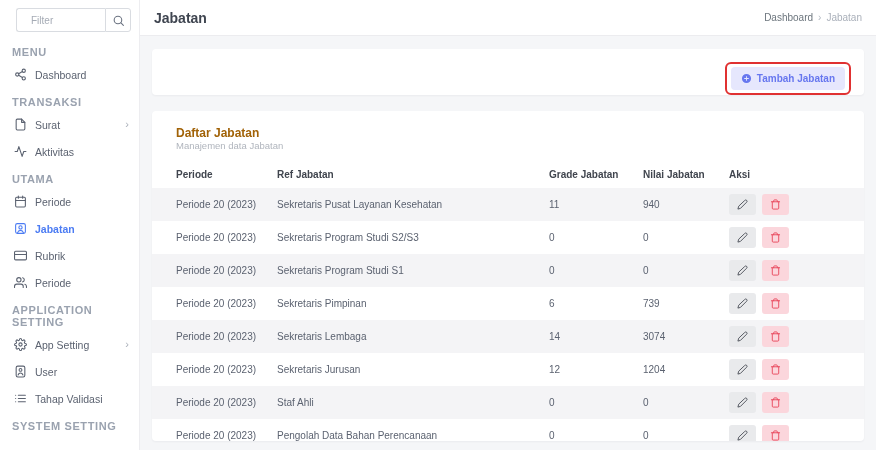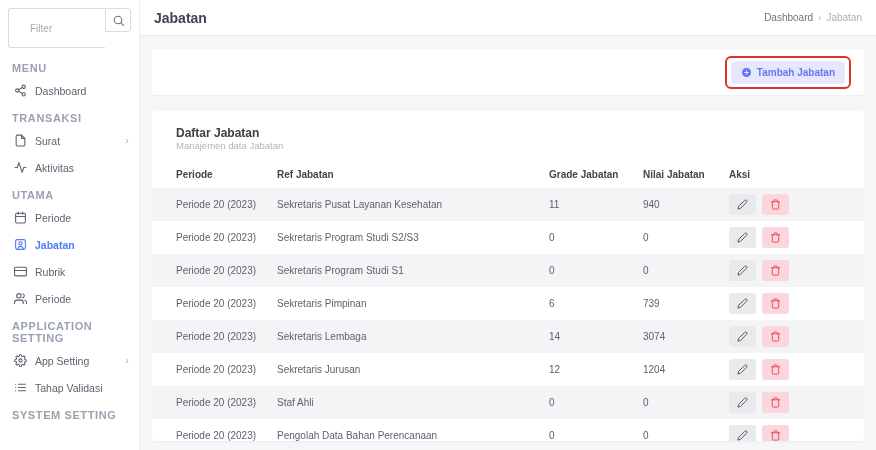--- a/index.html
+++ b/index.html
@@ -2,49 +2,49 @@
 <html><head>
 <meta charset="utf-8">
 <style>
   * { margin:0; padding:0; box-sizing:border-box; }
   html,body { width:876px; height:450px; overflow:hidden; font-family:"Liberation Sans", sans-serif; background:#f5f6f8; color:#4a4a4a; }
   .app { display:flex; width:876px; height:450px; }
 
   
   .sidebar { width:140px; min-width:140px; background:#fff; border-right:1px solid #ededf0; height:450px; overflow:hidden; }
   .filter-wrap { display:flex; gap:0; padding:8px 8px 6px 8px; }
-  .filter-input { flex:1; width:80px; height:40px; border:1px solid #d9dce1; border-right:none; border-radius:3px 0 0 3px; font-size:10px; padding:0 21px; color:#555; outline:none; font-family:"Liberation Sans", sans-serif; }
+  .filter-input { flex:1; width:80px; height:24px; border:1px solid #d9dce1; border-right:none; border-radius:3px 0 0 3px; font-size:10px; padding:0 14px; color:#555; outline:none; font-family:"Liberation Sans", sans-serif;margin-left:8px; }
   .filter-input::placeholder { color:#a5abb5; }
   .filter-btn { width:26px; height:24px; border:1px solid #d9dce1; border-radius:0 3px 3px 0; background:#fff; display:flex; align-items:center; justify-content:center; cursor:pointer; color:#6a7280; }
   .section-label { font-size:11px; letter-spacing:.6px; color:#9aa2af; font-weight:bold; padding:8px 12px 3px 12px; text-transform:uppercase; }
   .nav-item { display:flex; align-items:center; gap:8px; height:27px; padding:0 10px 0 13px; font-size:10.5px; color:#5b6270; cursor:pointer; position:relative; }
   .nav-item.active { color:#4c7cf3; font-weight:bold; }
   .nav-icon { display:flex; align-items:center; justify-content:center; width:14px; height:14px; flex:none; }
   .nav-icon svg { width:13px; height:13px; stroke:currentColor; fill:none; stroke-width:2; stroke-linecap:round; stroke-linejoin:round; }
   .nav-chevron { margin-left:auto; color:#aab0ba; font-size:11px; line-height:1; }
 
   
   .main { flex:1; display:flex; flex-direction:column; height:450px; overflow:hidden; }
   .topbar { height:36px; background:#fff; border-bottom:1px solid #ececef; display:flex; align-items:center; justify-content:space-between; padding:0 14px; }
   .page-title { font-size:14px; font-weight:bold; color:#3f4550; }
   .breadcrumb { font-size:10px; color:#8a919c; display:flex; align-items:center; gap:5px; }
   .breadcrumb .crumb-home { color:#6c757d; cursor:pointer; }
   .breadcrumb .crumb-sep { color:#b3b9c2; }
   .breadcrumb .crumb-current { color:#aab0ba; }
 
   .content { flex:1; padding:13px 12px; overflow:hidden; }
   .card { background:#fff; border-radius:4px; box-shadow:0 1px 2px rgba(30,35,60,.05); }
-  .toolbar-card { height:46px; display:flex; align-items:center; justify-content:flex-end; padding:0 13px; margin-bottom:16px; }
+  .toolbar-card { height:46px; display:flex; align-items:flex-end; justify-content:flex-end; padding:0 13px; margin-bottom:16px; }
   .annotation-box { border:2px solid #e03131; border-radius:6px; padding:3px 4px; display:inline-flex; }
   .add-btn { display:inline-flex; align-items:center; gap:5px; background:#e6e7fd; color:#6777ef; border:none; border-radius:4px; font-size:10px; font-weight:bold; padding:6px 10px; cursor:pointer; font-family:"Liberation Sans", sans-serif; }
   .add-btn svg { width:11px; height:11px; fill:#6777ef; }
 
   .table-card { padding-top:15px; height:330px; overflow:hidden; }
   .card-head { padding:0 24px 10px 24px; }
-  .card-title { font-size:12px; font-weight:bold; color:#404040; }
+  .card-title { font-size:12px; font-weight:bold; color:#a16207; }
   .card-subtitle { font-size:9.5px; color:#b0b5bd; margin-top:0; }
 
   table { width:100%; border-collapse:collapse; font-size:10px; table-layout:fixed; }
   col.c-periode{width:115px;} col.c-ref{width:272px;} col.c-grade{width:94px;} col.c-nilai{width:86px;} col.c-aksi{width:auto;}
   thead th { text-align:left; font-weight:bold; color:#40454e; padding:8px 10px; font-size:10px; }
   thead th:first-child, tbody td:first-child { padding-left:24px; }
   tbody td { padding:0 10px; height:33px; color:#5b6270; vertical-align:middle; white-space:nowrap; overflow:hidden; text-overflow:ellipsis; }
   tbody tr:nth-child(odd) { background:#f4f4f6; }
   .aksi-cell { display:flex; align-items:center; gap:6px; height:33px; }
   .icon-btn { width:27px; height:21px; border:none; border-radius:3px; display:inline-flex; align-items:center; justify-content:center; cursor:pointer; }
@@ -152,20 +152,30 @@
     <div class="section-label">APPLICATION SETTING</div>
     <div class="nav-item">
       <span class="nav-icon">
         <svg viewBox="0 0 24 24">
             <circle cx="12" cy="12" r="3"></circle>
             <path d="M19.4 15a1.65 1.65 0 0 0 .33 1.82l.06.06a2 2 0 0 1-2.83 2.83l-.06-.06a1.65 1.65 0 0 0-1.82-.33 1.65 1.65 0 0 0-1 1.51V21a2 2 0 0 1-4 0v-.09A1.65 1.65 0 0 0 9 19.4a1.65 1.65 0 0 0-1.82.33l-.06.06a2 2 0 0 1-2.83-2.83l.06-.06a1.65 1.65 0 0 0 .33-1.82 1.65 1.65 0 0 0-1.51-1H3a2 2 0 0 1 0-4h.09A1.65 1.65 0 0 0 4.6 9a1.65 1.65 0 0 0-.33-1.82l-.06-.06a2 2 0 0 1 2.83-2.83l.06.06a1.65 1.65 0 0 0 1.82.33H9a1.65 1.65 0 0 0 1-1.51V3a2 2 0 0 1 4 0v.09a1.65 1.65 0 0 0 1 1.51 1.65 1.65 0 0 0 1.82-.33l.06-.06a2 2 0 0 1 2.83 2.83l-.06.06a1.65 1.65 0 0 0-.33 1.82V9a1.65 1.65 0 0 0 1.51 1H21a2 2 0 0 1 0 4h-.09a1.65 1.65 0 0 0-1.51 1z"></path>
           </svg>
       </span>
       <span>App Setting</span>
       <span class="nav-chevron">›</span>
+    </div>
+    <div class="nav-item">
+      <span class="nav-icon">
+        <svg viewBox="0 0 24 24">
+            <rect x="4" y="2" width="16" height="20" rx="3"></rect>
+            <circle cx="12" cy="9" r="2.6"></circle>
+            <path d="M7.5 18.5c.8-2.6 2.6-3.8 4.5-3.8s3.7 1.2 4.5 3.8"></path>
+          </svg>
+      </span>
+      <span>User</span>
     </div>
     <div class="nav-item">
       <span class="nav-icon">
         <svg viewBox="0 0 24 24">
             <line x1="8" y1="6" x2="21" y2="6"></line>
             <line x1="8" y1="12" x2="21" y2="12"></line>
             <line x1="8" y1="18" x2="21" y2="18"></line>
             <line x1="3" y1="6" x2="3.01" y2="6"></line>
             <line x1="3" y1="12" x2="3.01" y2="12"></line>
             <line x1="3" y1="18" x2="3.01" y2="18"></line>

